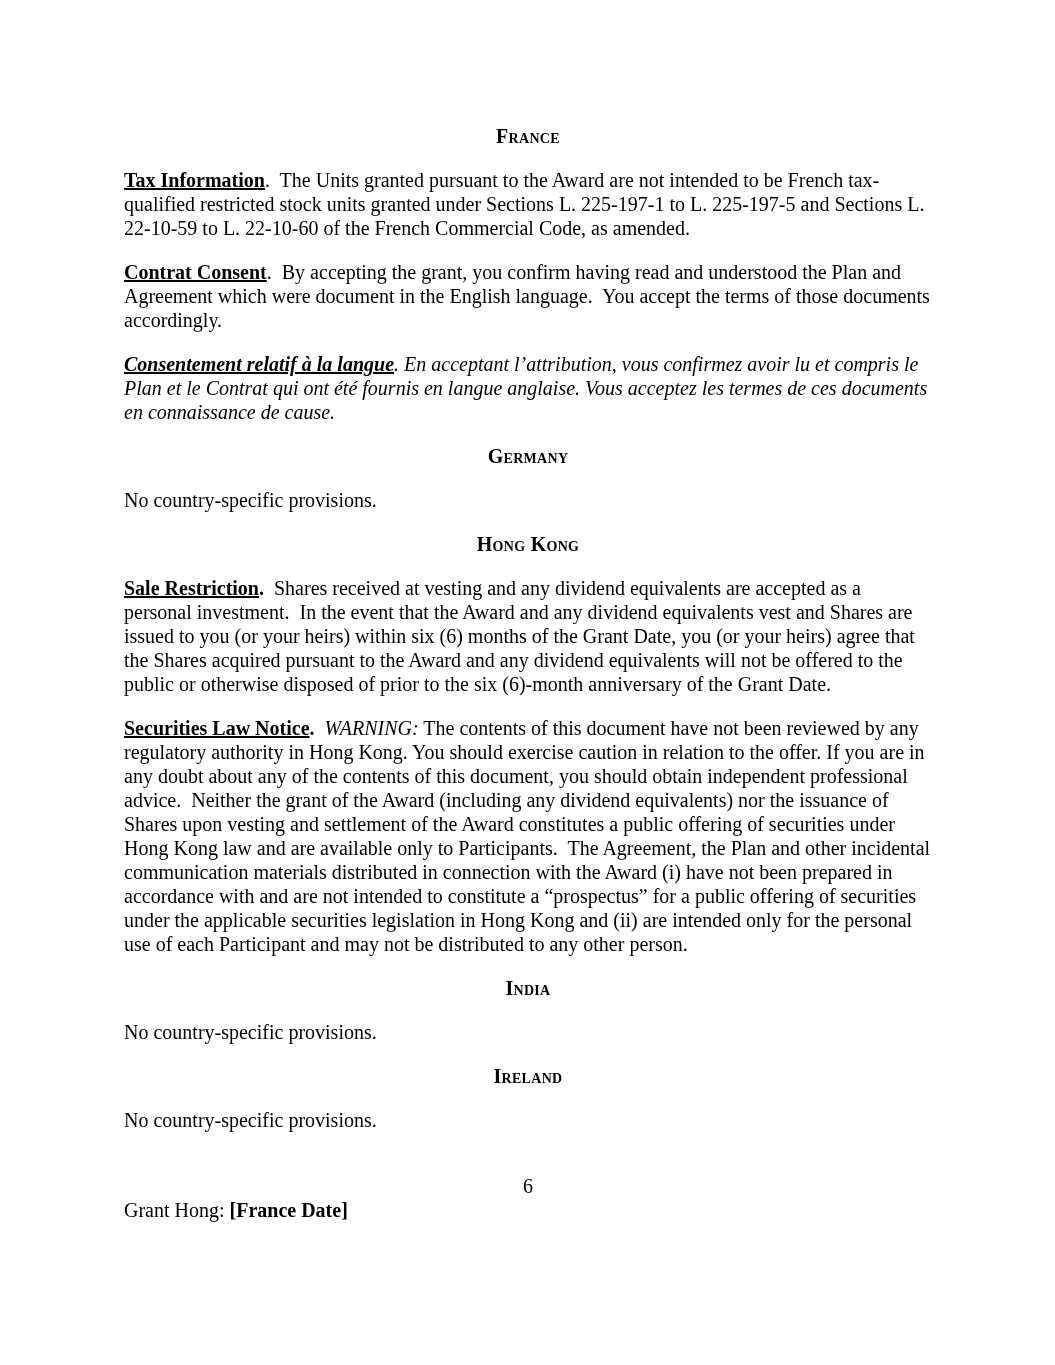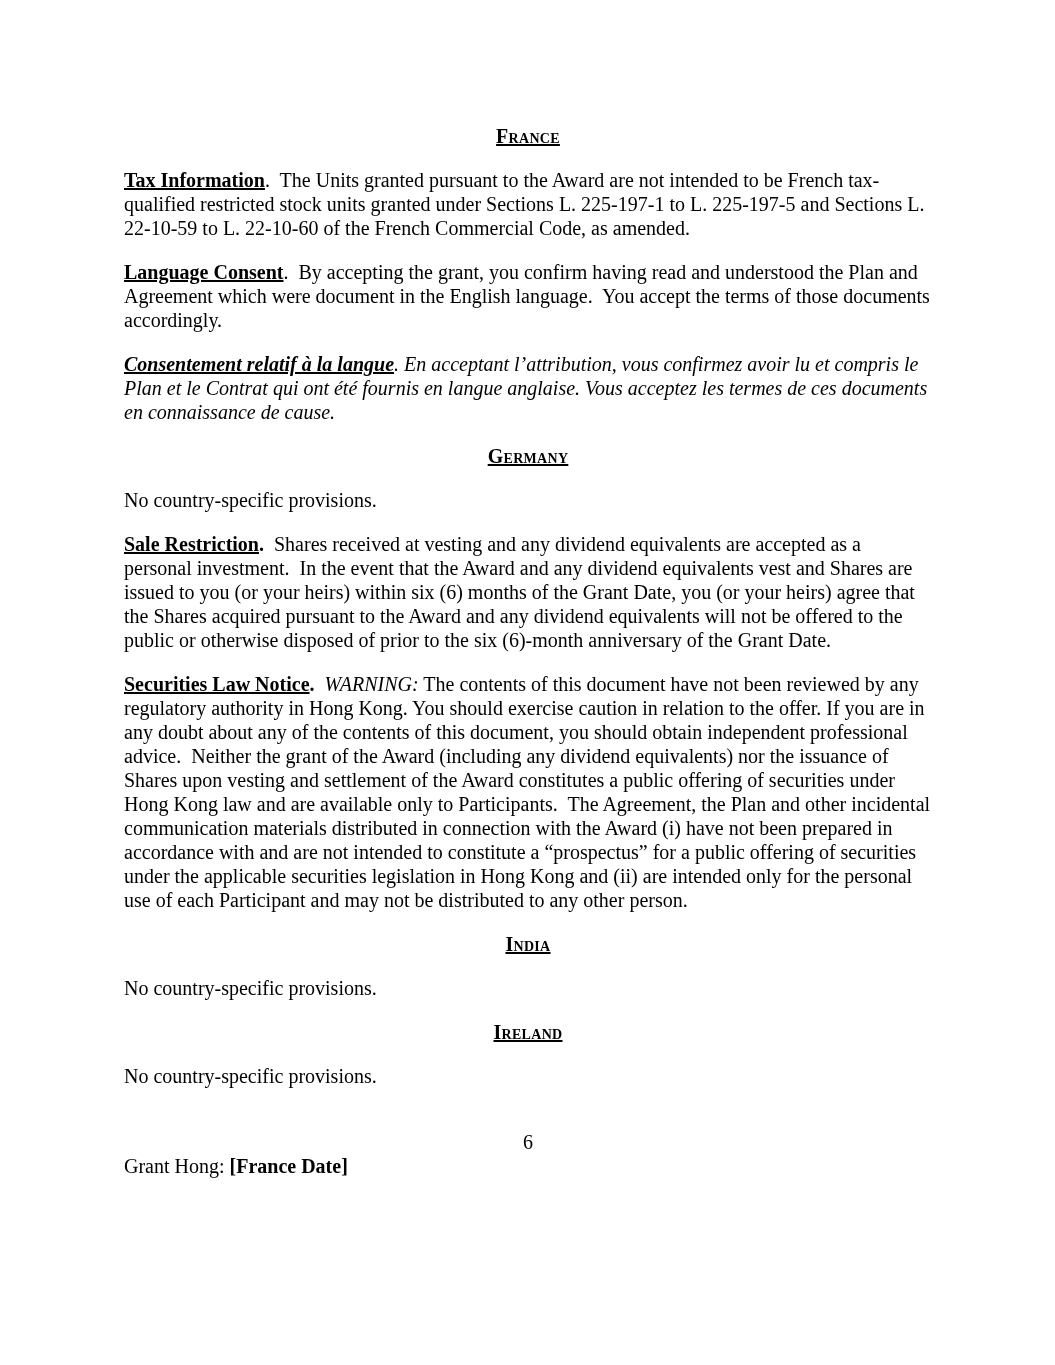--- a/index.html
+++ b/index.html
@@ -21,21 +21,20 @@
   .page-inner {
     padding: 104px 123px 0 124px;
   }
   .country-heading {
     text-align: center;
     margin: 20px 0;
   }
   .country-heading .hu {
     font-weight: bold;
     font-variant: small-caps;
-    text-decoration: underline;
     letter-spacing: 0.3px;
   }
   p.para {
     margin: 20px 0;
     white-space: pre-wrap;
     text-align: left;
   }
   .b { font-weight: bold; }
   .i { font-style: italic; }
   .u { text-decoration: underline; }
@@ -48,24 +47,25 @@
     white-space: pre-wrap;
   }
 </style>
 </head>
 <body>
 
 <div class="page">
   <div class="page-inner">
       <div class="country-heading"><span class="hu">France</span></div>
       <p class="para"><span class="b u">Tax Information</span><span>.  The Units granted pursuant to the Award are not intended to be French tax-qualified restricted stock units granted under Sections L. 225-197-1 to L. 225-197-5 and Sections L. 22-10-59 to L. 22-10-60 of the French Commercial Code, as amended.</span></p>
-      <p class="para"><span class="b u">Language Consent</span><span>.  By accepting the grant, you confirm having read and understood the Plan and Agreement which were document in the English language.  You accept the terms of those documents accordingly.</span></p>
+      <p class="para"><span class="b u">Contrat Consent</span><span>.  By accepting the grant, you confirm having read and understood the Plan and Agreement which were document in the English language.  You accept the terms of those documents accordingly.</span></p>
       <p class="para"><span class="b i u">Consentement relatif à la langue</span><span class="i">. En acceptant l’attribution, vous confirmez avoir lu et compris le Plan et le Contrat qui ont été fournis en langue anglaise. Vous acceptez les termes de ces documents en connaissance de cause.</span></p>
       <div class="country-heading"><span class="hu">Germany</span></div>
       <p class="para"><span>No country-specific provisions.</span></p>
+      <div class="country-heading"><span class="hu">Hong Kong</span></div>
       <p class="para"><span class="b u">Sale Restriction</span><span class="b">.</span><span>  Shares received at vesting and any dividend equivalents are accepted as a personal investment.  In the event that the Award and any dividend equivalents vest and Shares are issued to you (or your heirs) within six (6) months of the Grant Date, you (or your heirs) agree that the Shares acquired pursuant to the Award and any dividend equivalents will not be offered to the public or otherwise disposed of prior to the six (6)-month anniversary of the Grant Date.</span></p>
       <p class="para"><span class="b u">Securities Law Notice</span><span class="b">.</span><span>  </span><span class="i">WARNING:</span><span> The contents of this document have not been reviewed by any regulatory authority in Hong Kong. You should exercise caution in relation to the offer. If you are in any doubt about any of the contents of this document, you should obtain independent professional advice.  Neither the grant of the Award (including any dividend equivalents) nor the issuance of Shares upon vesting and settlement of the Award constitutes a public offering of securities under Hong Kong law and are available only to Participants.  The Agreement, the Plan and other incidental communication materials distributed in connection with the Award (i) have not been prepared in accordance with and are not intended to constitute a “prospectus” for a public offering of securities under the applicable securities legislation in Hong Kong and (ii) are intended only for the personal use of each Participant and may not be distributed to any other person.</span></p>
       <div class="country-heading"><span class="hu">India</span></div>
       <p class="para"><span>No country-specific provisions.</span></p>
       <div class="country-heading"><span class="hu">Ireland</span></div>
       <p class="para"><span>No country-specific provisions.</span></p>
     </div>
   <div class="page-inner" style="padding-top:0;">
     <div class="page-number">6</div>
     <div class="page-footer"><span>Grant Hong: </span><span class="b">[France Date]</span></div>

